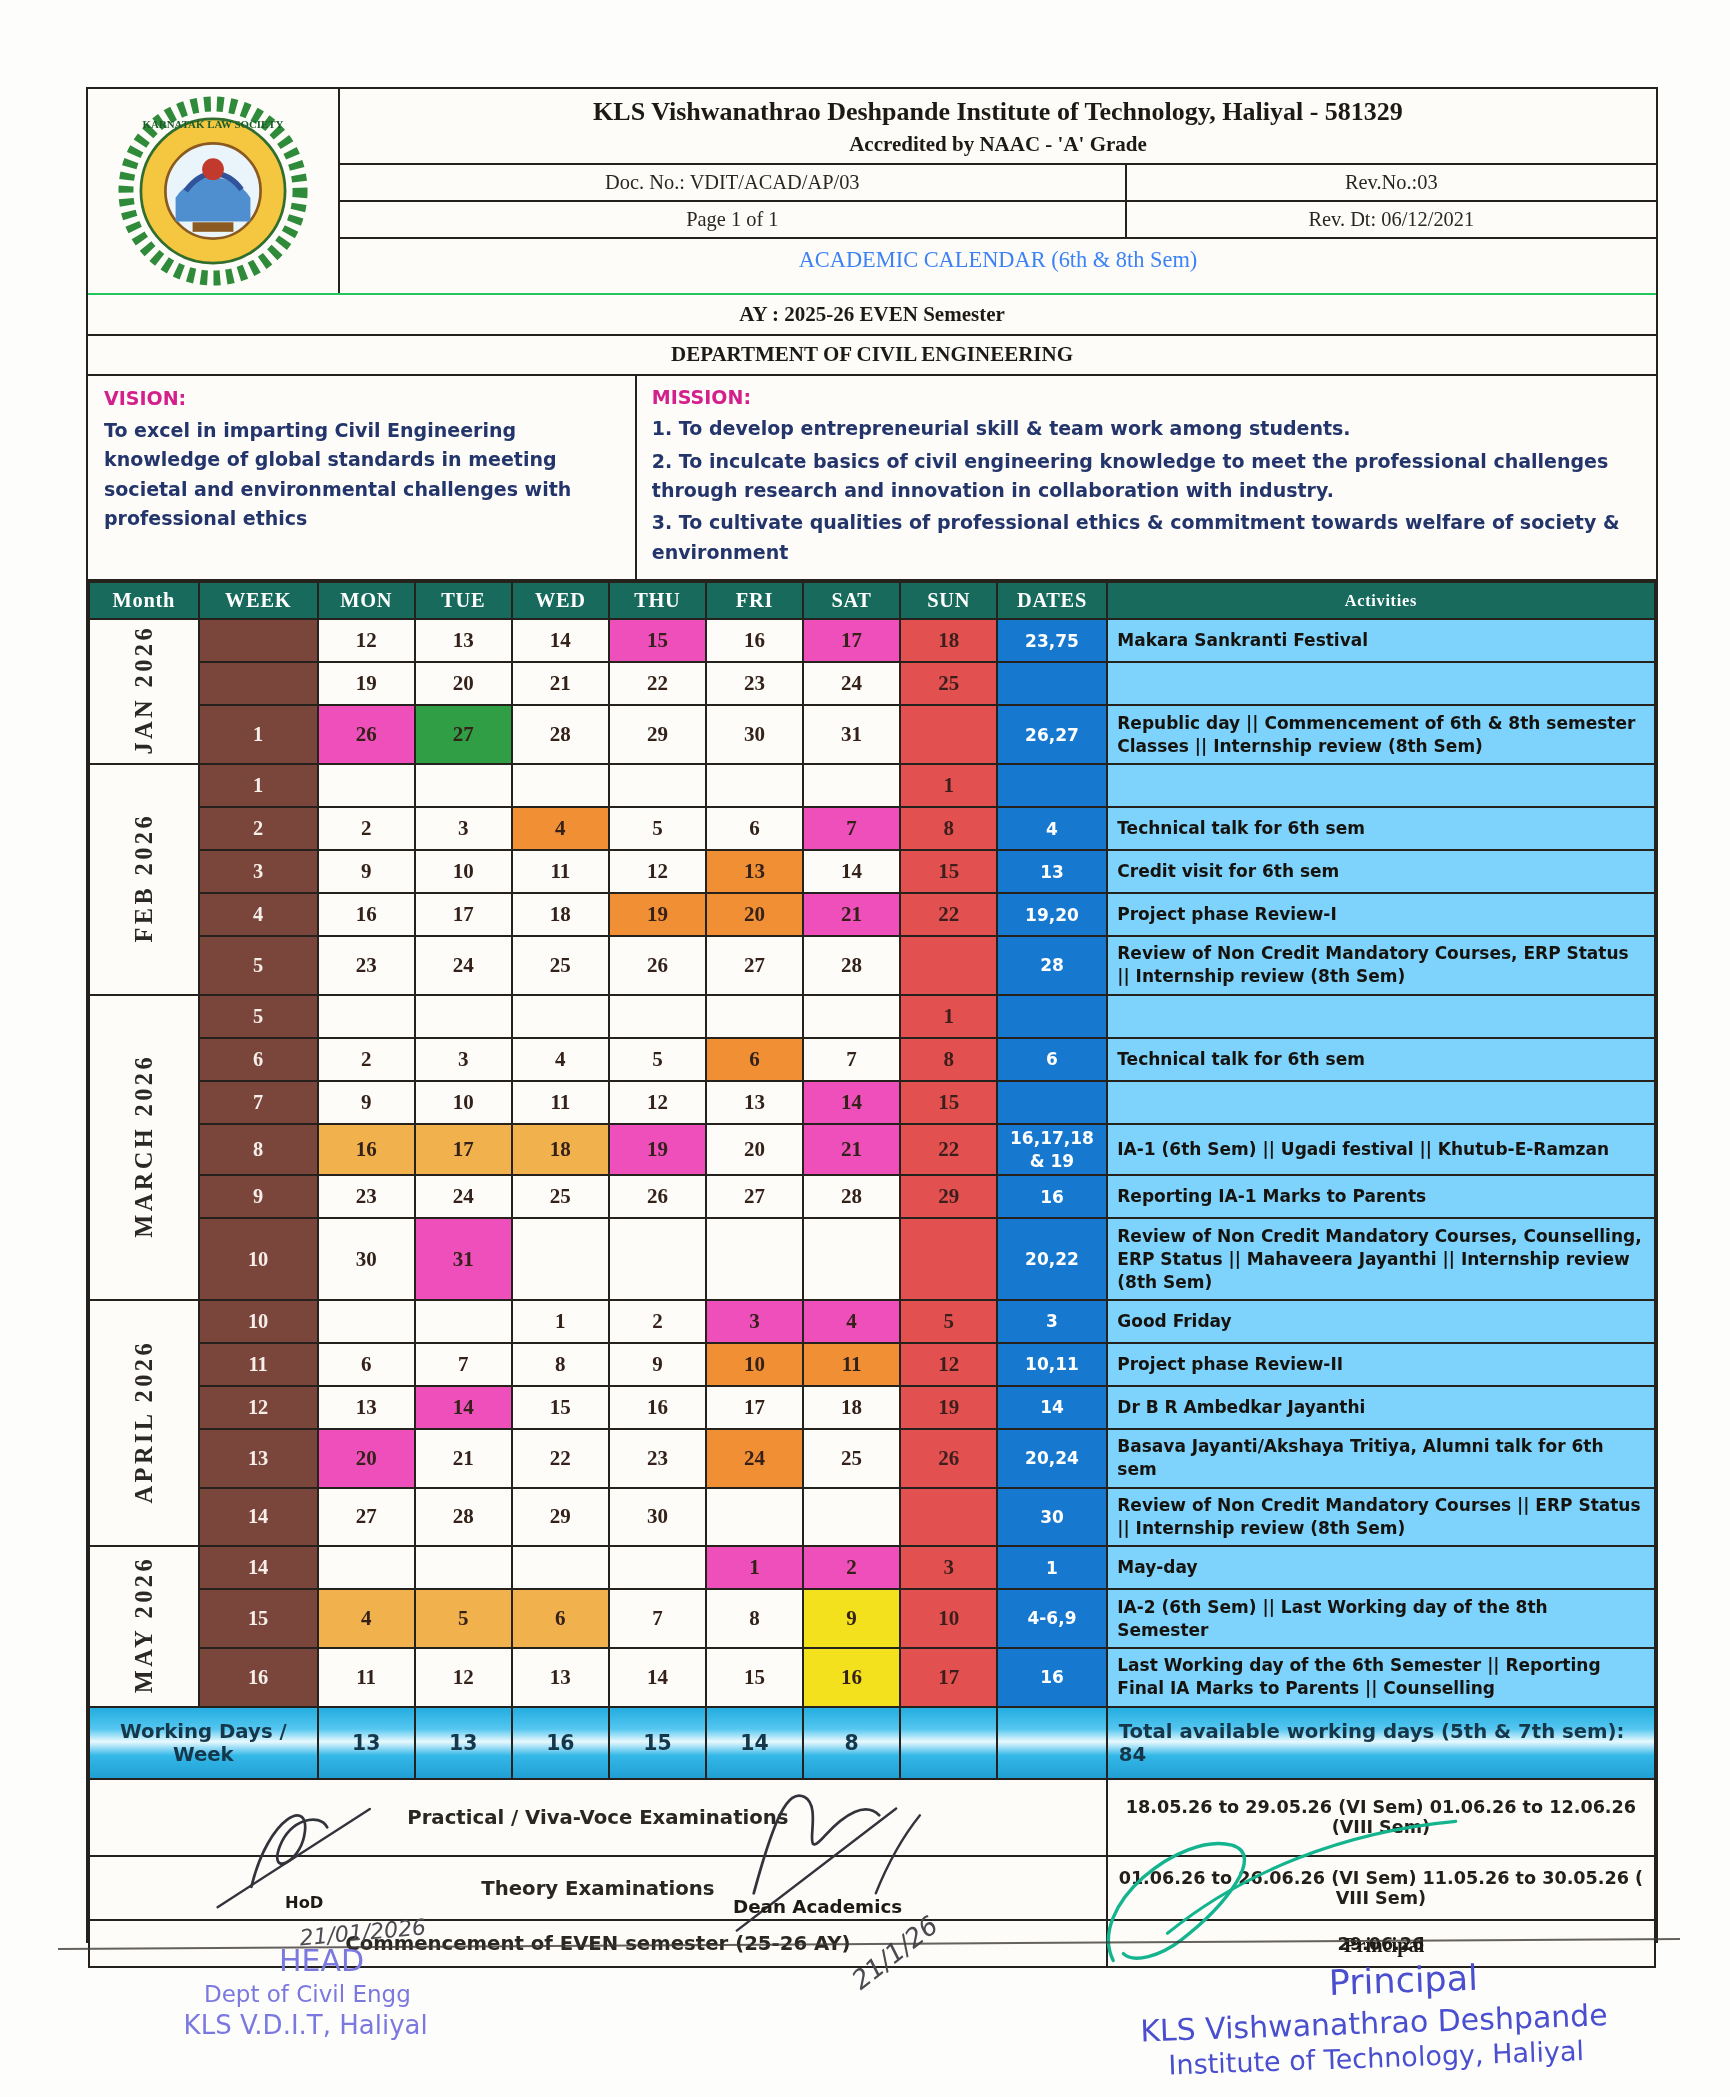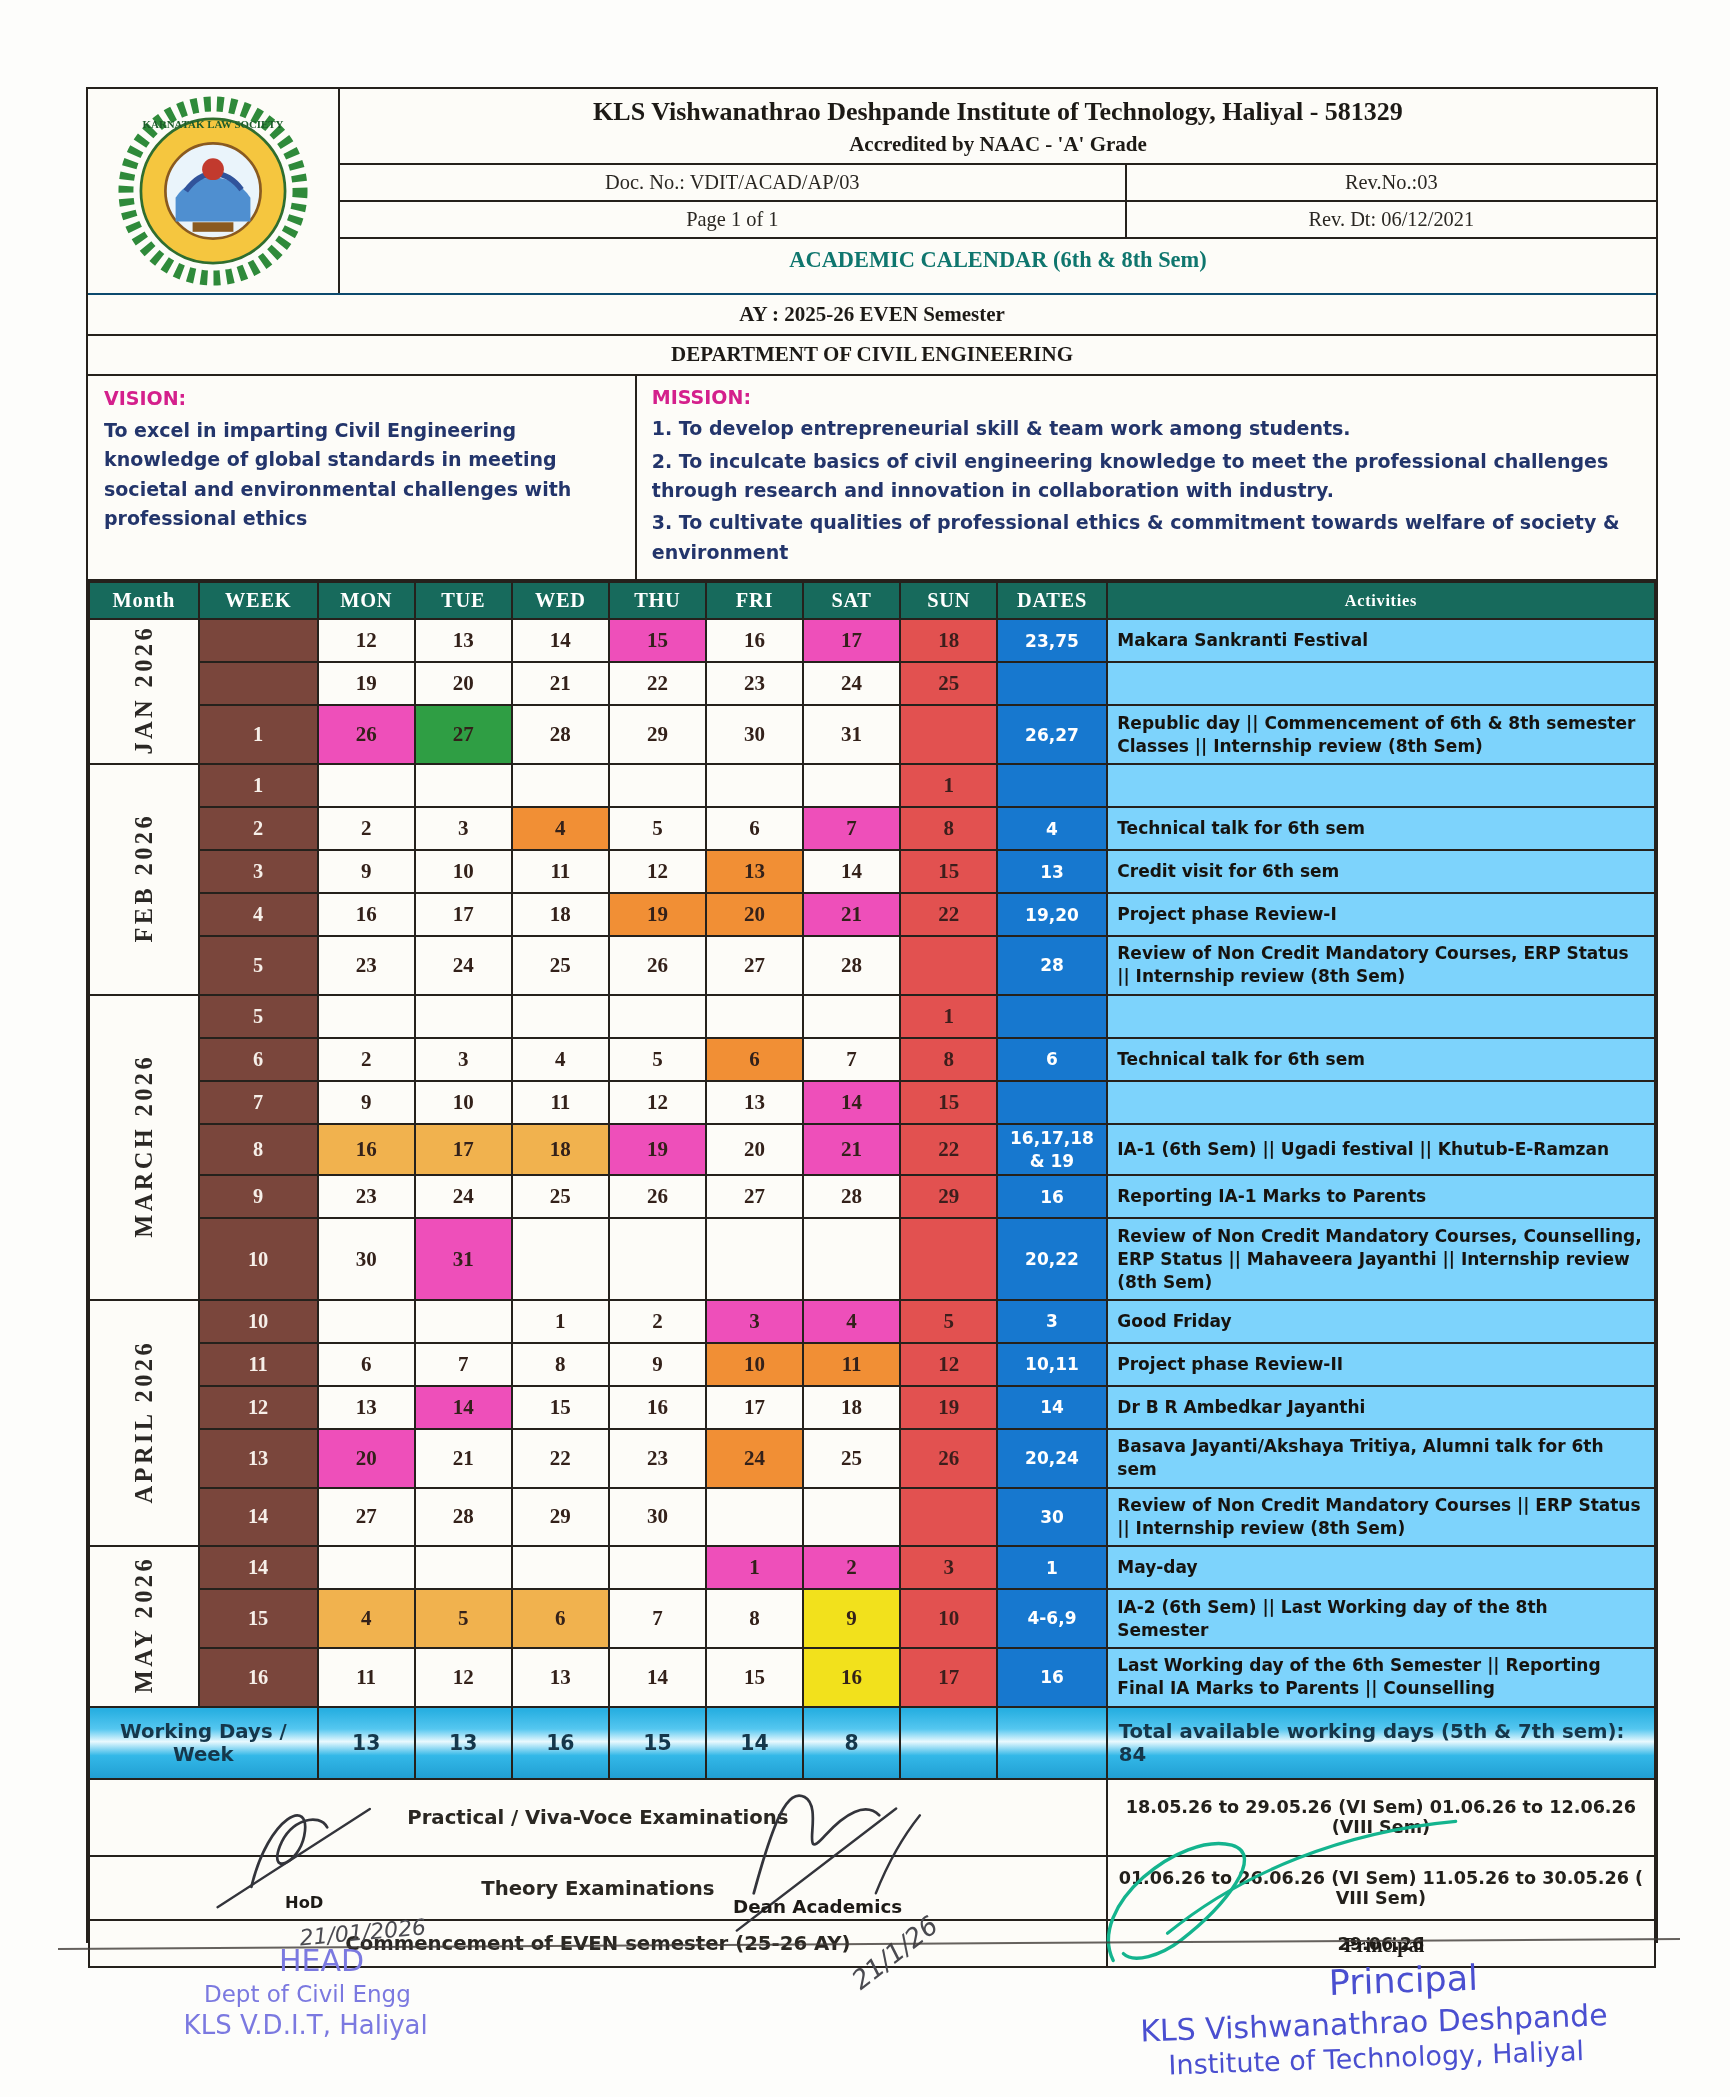--- a/index.html
+++ b/index.html
@@ -7,34 +7,34 @@
     width:1731px; height:2097px; position:relative;
     background:#fdfdfb;
     font-family:"DejaVu Sans", sans-serif;
     -webkit-font-smoothing:antialiased;
   }
   .doc-box {
     position:absolute; left:86px; top:87px; width:1572px; height:1856px;
     border:2.7px solid #25211c; box-sizing:border-box; background:#fdfcf8;
   }
   
-  .hdr { display:flex; border-bottom:2px solid #0c4a6e; }
+  .hdr { display:flex; border-bottom:2px solid #22c55e; }
   .hdr-logo { width:250px; flex:0 0 250px; border-right:2px solid #25211c;
     display:flex; align-items:center; justify-content:center; }
   .hdr-right { flex:1; min-width:0; }
   .hdr-r1 { text-align:center; padding:8.1px 6.8px 5.4px; border-bottom:2px solid #25211c; }
   .inst-name { font-family:"Liberation Serif", serif; font-weight:bold; font-size:26px; color:#1d1a16; }
   .inst-accr { font-family:"Liberation Serif", serif; font-weight:bold; font-size:21px; color:#1d1a16; margin-top:5.4px; }
   .hdr-r2, .hdr-r3 { display:flex; border-bottom:2px solid #25211c; }
   .hdr-cell-l { width:59%; border-right:2px solid #25211c; text-align:center;
     font-family:"Liberation Serif", serif; font-size:20.4px; color:#2a2722; padding:6.1px 4.1px; }
   .hdr-cell-r { flex:1; text-align:center; font-family:"Liberation Serif", serif;
     font-size:20.4px; color:#2a2722; padding:6.1px 4.1px; }
-  .hdr-r4 { text-align:center; font-family:"Liberation Serif", serif; font-weight:bold;
-    font-size:22.4px; color:#0f766e; padding:7.5px 4.1px; }
+  .hdr-r4 { text-align:center; font-family:"Liberation Serif", serif; font-weight:normal;
+    font-size:22.4px; color:#3b82f6; padding:7.5px 4.1px; }
   .band { border-bottom:2px solid #25211c; text-align:center;
     font-family:"Liberation Serif", serif; font-weight:bold; font-size:21px;
     color:#1d1a16; padding:6.8px 4.1px; }
   
   .vm { display:flex; border-bottom:2px solid #25211c; }
   .vm-left { width:35%; flex:0 0 35%; border-right:2px solid #25211c; padding:11px 16px; box-sizing:border-box; }
   .vm-right { flex:1; padding:9.5px 15px; box-sizing:border-box; }
   .vm-head { color:#d4208c; font-weight:bold; font-size:19px; margin-bottom:6.8px; }
   .vm-text, .vm-item { color:#23356b; font-weight:bold; font-size:19px; line-height:1.55; }
   .vm-item { margin:2.7px 0; }

